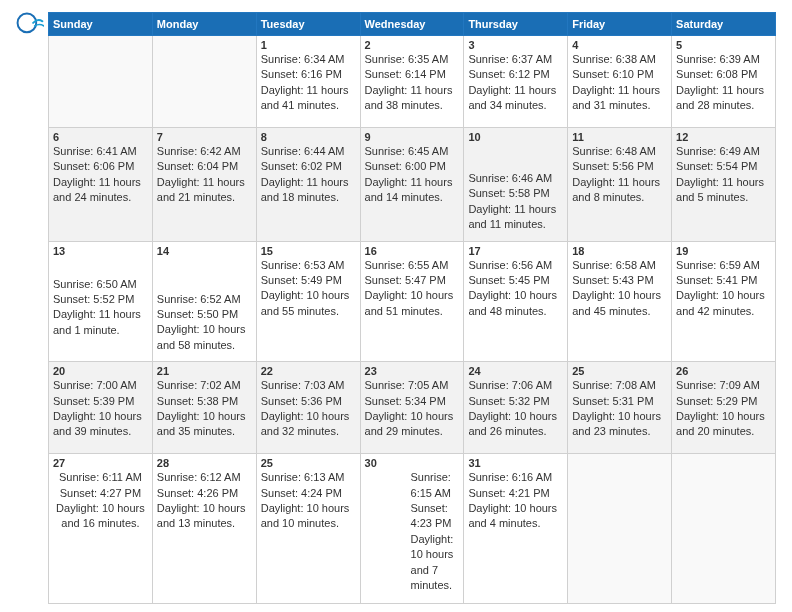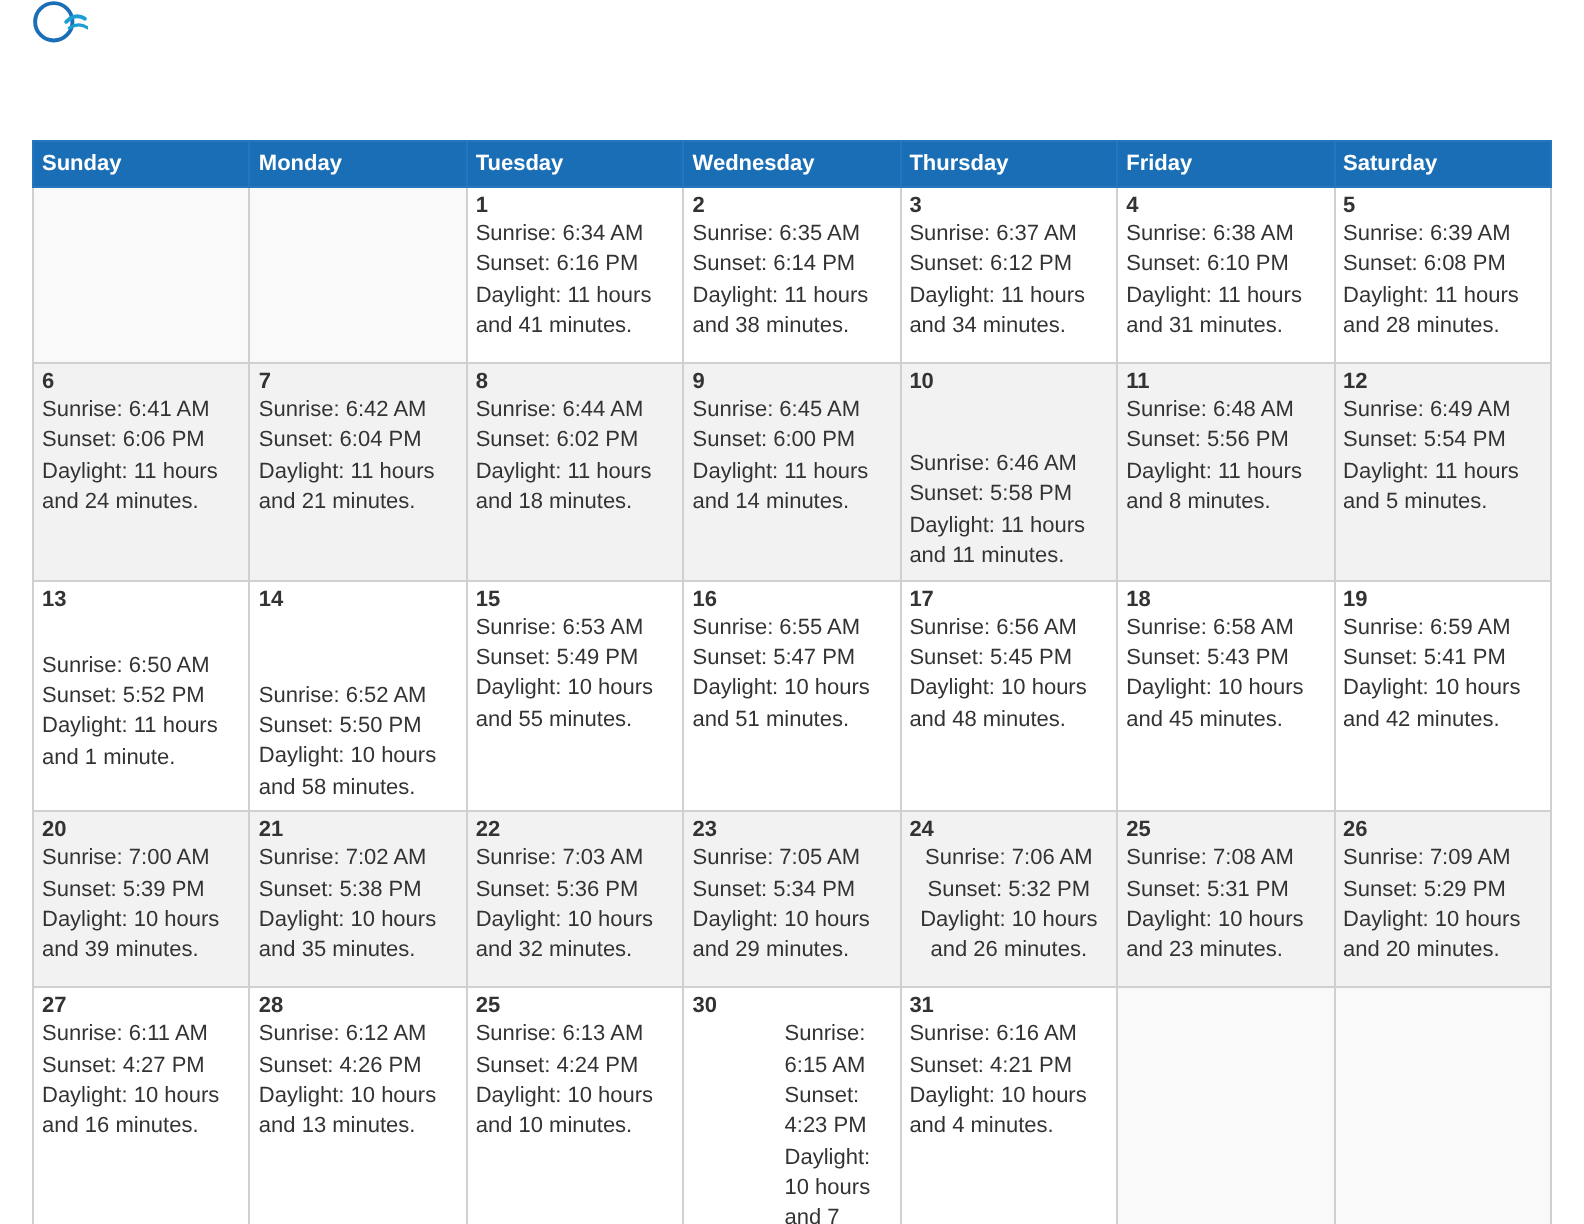--- a/index.html
+++ b/index.html
@@ -6,24 +6,23 @@
     body {
       width: 792px;
       height: 612px;
       font-family: Arial, sans-serif;
       background: #fff;
       overflow: hidden;
     }
     .page {
       width: 792px;
       height: 612px;
-      padding: 0 16px 8px 16px;
+      padding: 12px 16px 8px 16px;
       display: flex;
-      flex-direction: column;
-      gap: 36px;
+      flex-direction: row;
     }
     .header {
       display: flex;
       align-items: flex-start;
       justify-content: space-between;
       margin-bottom: 6px;
     }
     .logo {
       display: flex;
       align-items: center;
@@ -282,41 +281,41 @@
 Daylight: 10 hours and 32 minutes.</div>
           </td>
           <td>
             <span class="day-num">23</span>
             <div class="day-info" style="white-space: pre-line;">Sunrise: 7:05 AM
 Sunset: 5:34 PM
 Daylight: 10 hours and 29 minutes.</div>
           </td>
           <td>
             <span class="day-num">24</span>
-            <div class="day-info" style="white-space: pre-line; text-align: center;">Sunrise: 7:06 AM
+            <div class="day-info" style="white-space: pre-line;">Sunrise: 7:06 AM
 Sunset: 5:32 PM
 Daylight: 10 hours and 26 minutes.</div>
           </td>
           <td>
             <span class="day-num">25</span>
             <div class="day-info" style="white-space: pre-line;">Sunrise: 7:08 AM
 Sunset: 5:31 PM
 Daylight: 10 hours and 23 minutes.</div>
           </td>
           <td>
             <span class="day-num">26</span>
             <div class="day-info" style="white-space: pre-line;">Sunrise: 7:09 AM
 Sunset: 5:29 PM
 Daylight: 10 hours and 20 minutes.</div>
           </td>
         </tr>
         <tr>
           <td>
             <span class="day-num">27</span>
-            <div class="day-info" style="white-space: pre-line;">Sunrise: 6:11 AM
+            <div class="day-info" style="white-space: pre-line; text-align: center;">Sunrise: 6:11 AM
 Sunset: 4:27 PM
 Daylight: 10 hours and 16 minutes.</div>
           </td>
           <td>
             <span class="day-num">28</span>
             <div class="day-info" style="white-space: pre-line;">Sunrise: 6:12 AM
 Sunset: 4:26 PM
 Daylight: 10 hours and 13 minutes.</div>
           </td>
           <td>

